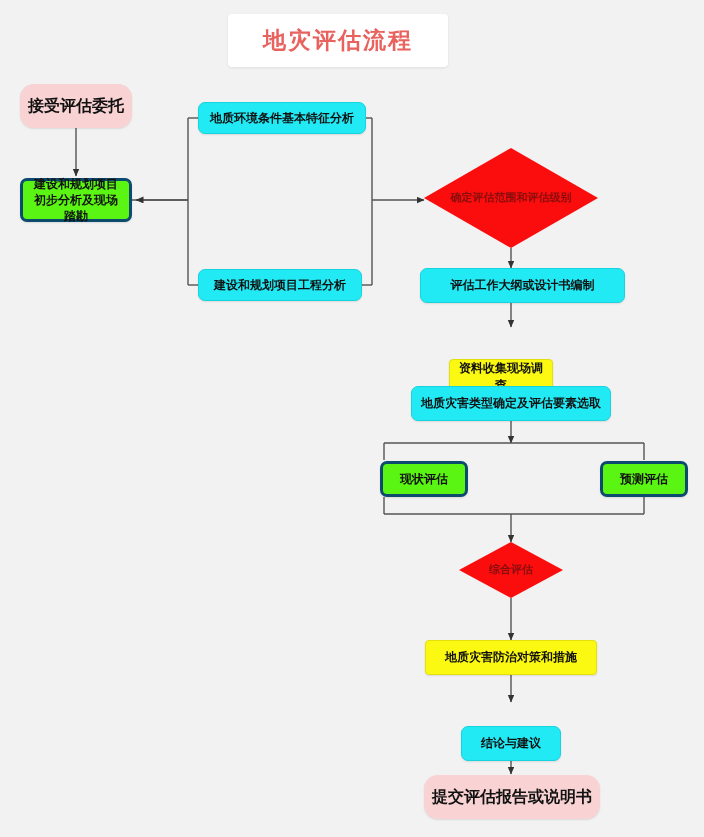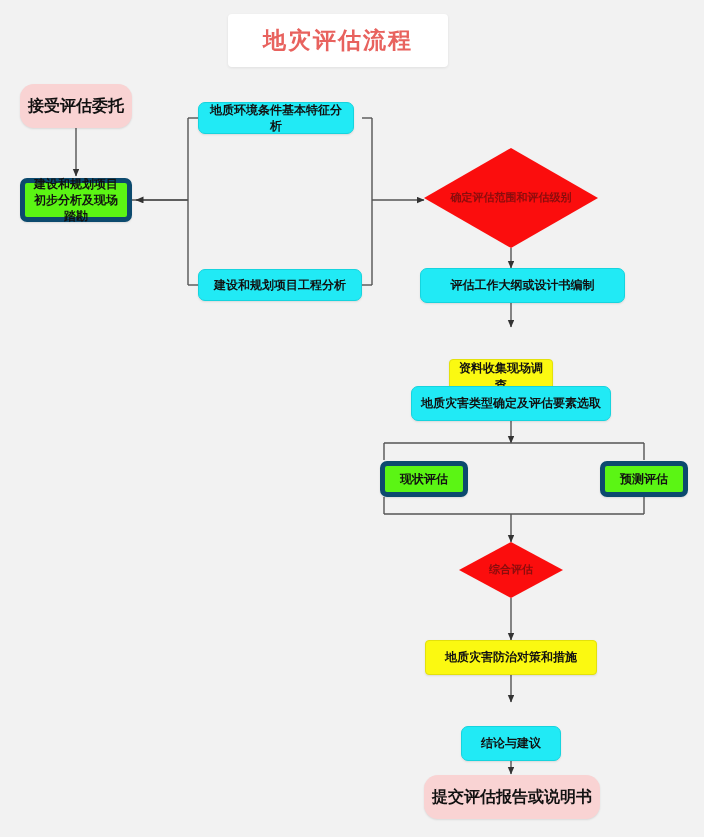--- a/index.html
+++ b/index.html
@@ -26,21 +26,21 @@
   .pink{
     background:#f9d3d3;
     border-radius:14px;
     color:#111;
     font-weight:bold;
     font-size:16px;
     box-shadow:0 1px 2px rgba(0,0,0,.10);
   }
   .green{
     background:#5bf514;
-    border:5px solid #0c4a6e;
+    border:3px solid #0c4a6e;
     border-radius:7px;
     color:#111;
     font-weight:bold;
     font-size:12px;
     box-shadow:0 1px 2px rgba(0,0,0,.10);
   }
   .cyan{
     background:#21eaf5;
     border:1px solid #16d4de;
     border-radius:7px;
@@ -141,21 +141,21 @@
   </svg>
 
   <div class="node pink" style="left:20px;top:84px;width:112px;height:44px;">
     <span class="lbl">接受评估委托</span>
   </div>
 
   <div class="node green" style="left:20px;top:178px;width:112px;height:44px;">
     <span class="lbl">建设和规划项目初步分析及现场踏勘</span>
   </div>
 
-  <div class="node cyan" style="left:198px;top:102px;width:156px;height:32px;">
+  <div class="node cyan" style="left:198px;top:102px;width:168px;height:32px;">
     <span class="lbl">地质环境条件基本特征分析</span>
   </div>
 
   <div class="node cyan" style="left:198px;top:269px;width:164px;height:32px;">
     <span class="lbl">建设和规划项目工程分析</span>
   </div>
 
   <div class="node diamond" style="left:424px;top:148px;width:174px;height:100px;">
     <span class="dshape"></span>
     <span class="lbl">确定评估范围和评估级别</span>

